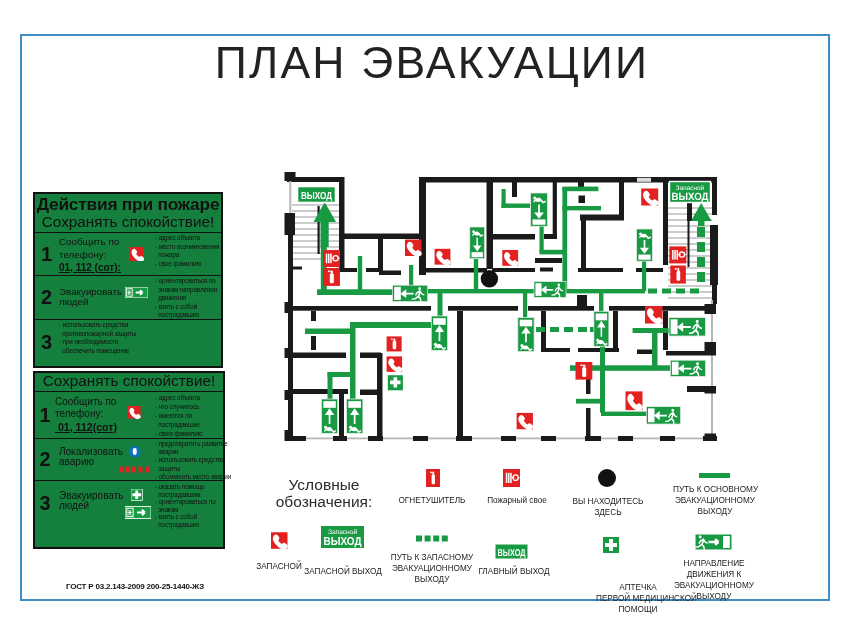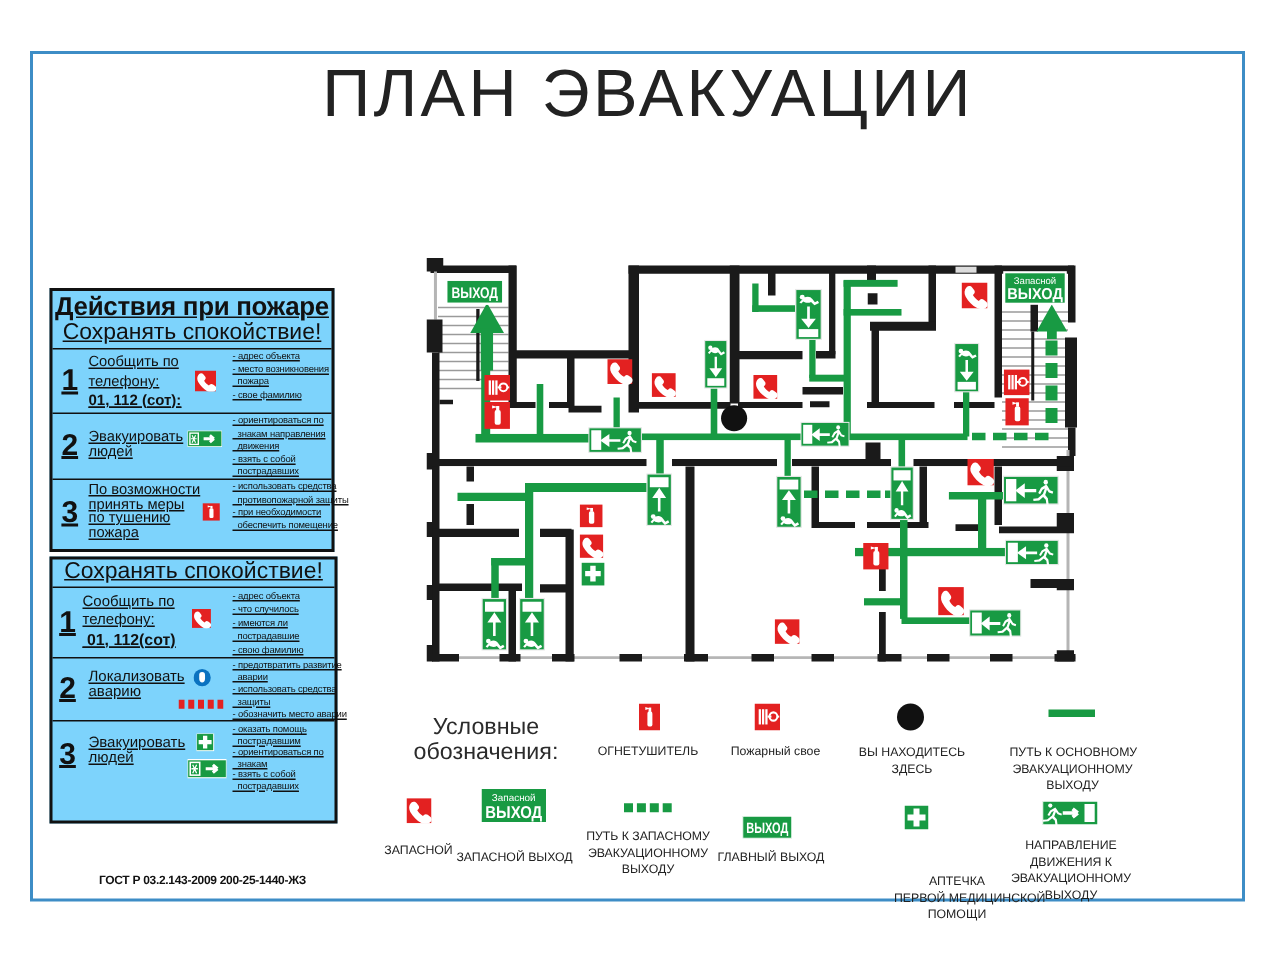--- a/index.html
+++ b/index.html
@@ -1,21 +1,21 @@
 <!DOCTYPE html>
 <html><head>
 <meta charset="utf-8">
 <style>
 html,body{margin:0;padding:0;background:#fff;width:850px;height:638px;overflow:hidden;}
 body{font-family:"Liberation Sans",sans-serif;position:relative;}
 text{text-rendering:geometricPrecision;}
 .abs{position:absolute;}
 #frame{left:20px;top:34px;width:806px;height:563px;border:2px solid #3d8dc6;}
 #title{left:7px;top:38px;width:850px;text-align:center;font-size:44.5px;color:#222;letter-spacing:2.2px;}
-.panel{border:2px solid #111;background:#7dd3fc;color:#111;box-sizing:border-box;text-decoration:underline;}
+.panel{border:2px solid #111;background:#15803d;color:#111;box-sizing:border-box;}
 .ph1{font-weight:bold;font-size:17.3px;text-align:center;line-height:19px;margin-top:1px;white-space:nowrap;letter-spacing:-0.2px;}
 .ph2{font-size:15.3px;text-align:center;line-height:16px;border-bottom:1px solid #111;padding-bottom:2px;white-space:nowrap;}
 .prow{display:flex;border-bottom:1px solid #111;position:relative;}
 .prow:last-child{border-bottom:none;}
 .pnum{width:22px;font-weight:bold;font-size:20px;text-align:center;flex:0 0 22px;display:flex;align-items:center;justify-content:center;}
 .pmid{width:97px;flex:0 0 97px;position:relative;font-size:9.8px;line-height:12px;white-space:nowrap;}
 .pbul{flex:1;font-size:6.3px;line-height:8.6px;padding:1px 0 0 1px;color:#111;white-space:nowrap;letter-spacing:-0.1px;}
 .gost{font-weight:bold;font-size:8px;letter-spacing:-0.2px;color:#111;white-space:nowrap;}
 .lgl{font-size:8.2px;line-height:11px;color:#222;text-align:center;white-space:nowrap;}
 </style>
@@ -54,30 +54,20 @@
           <rect x="2.7" y="2.7" width="6.1" height="8.6" fill="#189a43"></rect>
           <path d="M4 4 l3 6.5 M7 4 l-3 6.5 M3 7 h5" stroke="#fff" stroke-width="1" fill="none"></path>
           <path d="M14 7 h9 m0 0 l-3.5 -3 m3.5 3 l-3.5 3" stroke="#fff" stroke-width="2.4" fill="none"></path>
         </svg>
   </div>
   <div class="pbul">- ориентироваться по<br>&nbsp;&nbsp;знакам направления<br>&nbsp;&nbsp;движения<br>- взять с собой<br>&nbsp;&nbsp;пострадавших</div>
  </div>
 
  <div class="prow" style="height:44px;border-bottom:none;">
   <div class="pnum" style="flex:0 0 23px;width:23px;">3</div>
-  <div class="pmid" style="flex:0 0 96px;width:96px;font-size:9.8px;line-height:9.6px;">
-   <div style="padding-top:2px;padding-left:1px;">По возможности<br>принять меры<br>по тушению<br>пожара</div>
-
-   <svg class="abs" style="left:77px;top:15px;" width="11.5" height="12.6" viewBox="0 0 16 16">
-          <rect width="16" height="16" fill="#e32121"></rect>
-          <rect x="6.4" y="4.8" width="3.8" height="8.8" rx="1.2" fill="#fff"></rect>
-          <rect x="7.3" y="2.4" width="2" height="2.6" fill="#fff"></rect>
-          <path d="M8.3 3 L4.8 2.1 V3.9 Z" fill="#fff"></path>
-        </svg>
-  </div>
   <div class="pbul">- использовать средства<br>&nbsp;&nbsp;противопожарной защиты<br>- при необходимости<br>&nbsp;&nbsp;обеспечить помещение</div>
  </div>
 </div>
 
 <div class="panel abs" style="left:33px;top:371px;width:192px;height:178px;">
  <div class="ph2">Сохранять спокойствие!</div>
 
  <div class="prow" style="height:46px;">
   <div class="pnum" style="flex:0 0 20px;width:20px;">1</div>
   <div class="pmid" style="flex:0 0 99px;width:99px;font-size:10px;line-height:12.4px;">
@@ -614,21 +604,21 @@
     <circle cx="12.6" cy="8.2" r="2.6" fill="none" stroke="#fff" stroke-width="1.3"></circle>
     <rect x="8.7" y="7.6" width="2.6" height="1.3" fill="#fff"></rect>
     <rect x="14.9" y="7.6" width="1.6" height="1.3" fill="#fff"></rect>
   </svg>
 <div class="lgl abs" style="left:475px;top:495px;width:84px;">Пожарный свое</div>
 
 <div class="abs" style="left:598px;top:469px;width:18px;height:18px;border-radius:50%;background:#111;"></div>
 <div class="lgl abs" style="left:566px;top:496px;width:84px;">ВЫ НАХОДИТЕСЬ<br>ЗДЕСЬ</div>
 
 <div class="abs" style="left:699px;top:472.5px;width:31px;height:5.5px;background:#189a43;"></div>
-<div class="lgl abs" style="left:673px;top:496px;width:84px;">ПУТЬ К ОСНОВНОМУ<br>ЭВАКУАЦИОННОМУ<br>ВЫХОДУ</div>
+<div class="lgl abs" style="left:673px;top:484px;width:84px;">ПУТЬ К ОСНОВНОМУ<br>ЭВАКУАЦИОННОМУ<br>ВЫХОДУ</div>
 
 <svg class="abs" style="left:271px;top:532px;" width="16.5" height="17" viewBox="0 0 17 17">
     <rect width="17" height="17" fill="#e32121"></rect>
     <path d="M3.2 3.0 c1.1 -1.1 2.8 -1.0 3.7 0.2 l1.3 1.7 c0.7 0.9 0.6 2.0 -0.3 2.8 l-0.5 0.5 c0.9 1.6 2.3 3.0 3.9 3.9 l0.5 -0.5 c0.8 -0.9 1.9 -1.0 2.8 -0.3 l1.7 1.3 c1.2 0.9 1.3 2.6 0.2 3.7 c-1.7 1.6 -4.2 1.8 -6.3 0.6 c-3.2 -1.8 -5.8 -4.4 -7.6 -7.6 c-1.2 -2.1 -1.0 -4.6 0.6 -6.3 z" fill="#fff"></path>
   </svg>
 <div class="lgl abs" style="left:237px;top:561px;width:84px;">ЗАПАСНОЙ</div>
 
 <svg class="abs" style="left:321px;top:526px;" width="43" height="22" viewBox="0 0 43 22">
     <rect width="43" height="22" fill="#189a43"></rect>
     <text x="21.5" y="8" font-size="6.6" fill="#fff" text-anchor="middle" font-family="Liberation Sans,sans-serif">Запасной</text>

